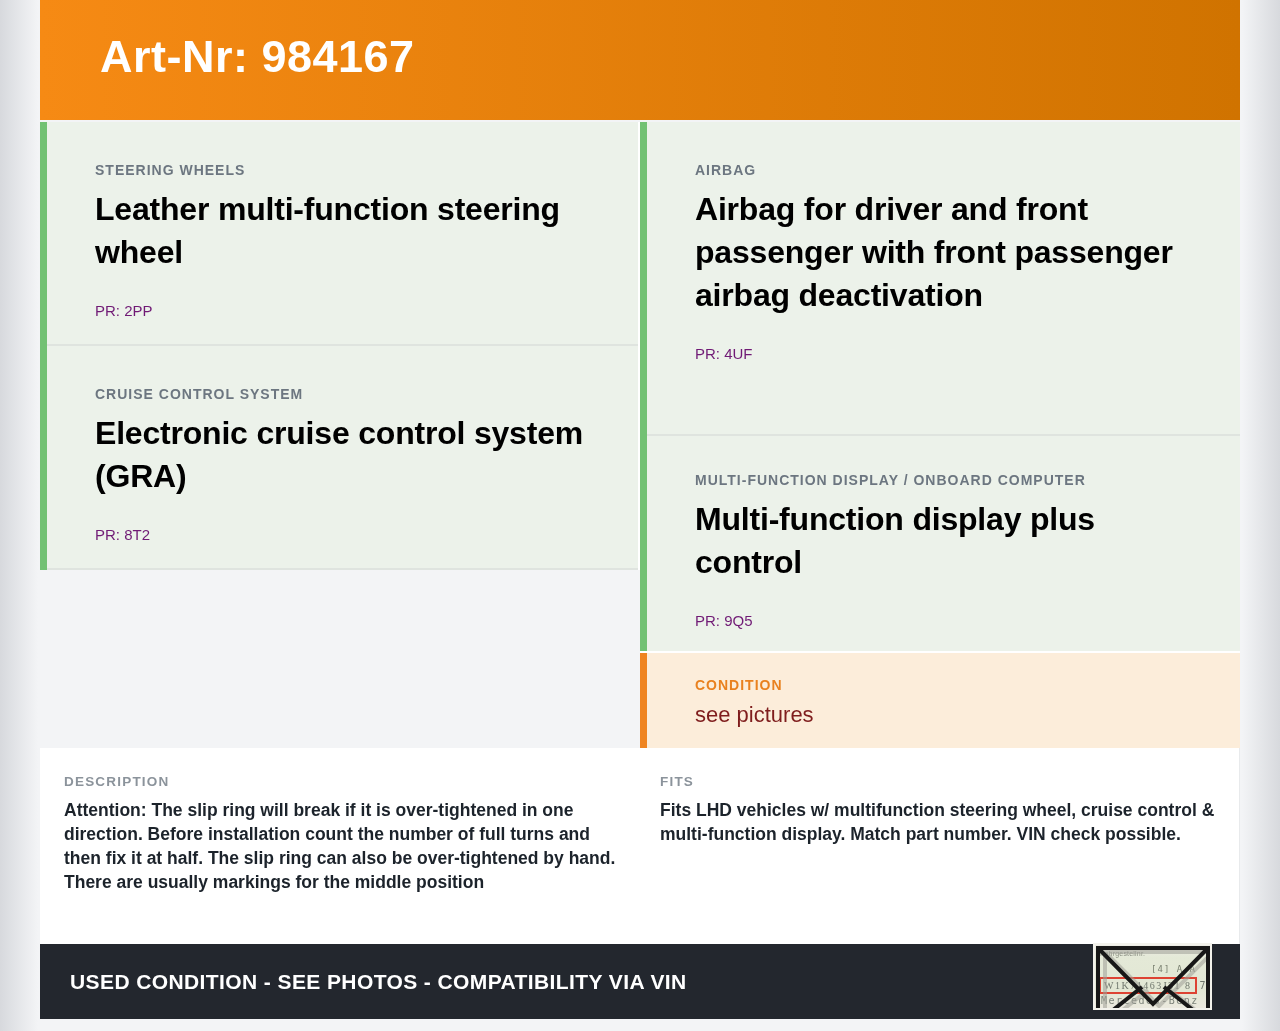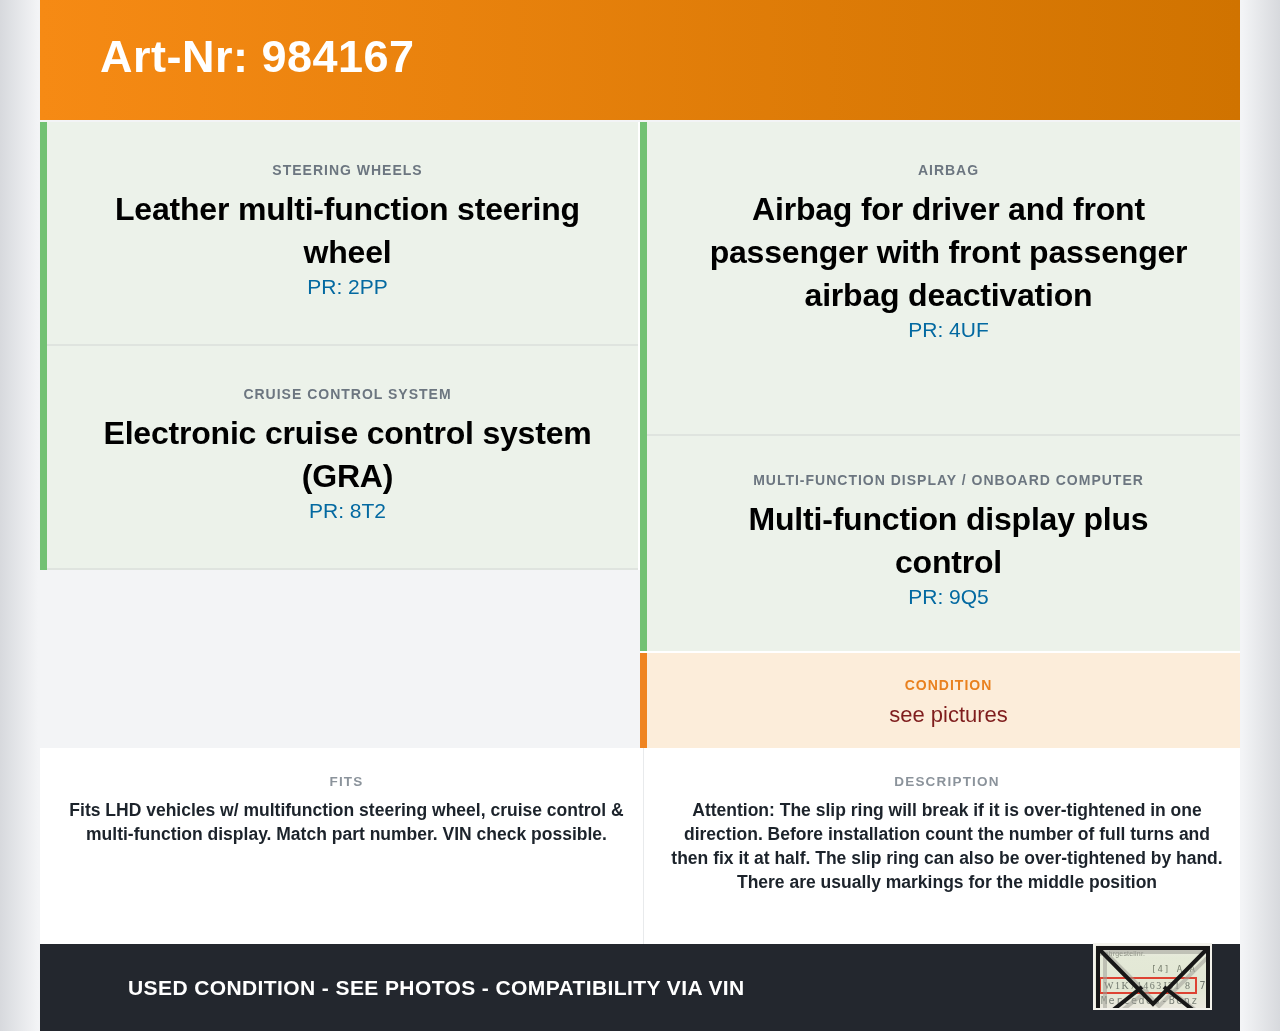--- a/index.html
+++ b/index.html
@@ -9,21 +9,20 @@
   }
   body {
     background: linear-gradient(to right,
       #d7d9dd 0px, #f3f4f6 38px,
       #f3f4f6 1242px, #d7d9dd 1280px);
   }
   .page {
     position: relative;
     width: 1200px; height: 1031px;
     margin: 0 40px;
-    text-align: center;
   }
   
   .hdr {
     height: 120px;
     background: linear-gradient(to right, #f68a14, #d07300);
     display: flex; align-items: center;
     padding: 0 0 6px 60px;
   }
   .hdr h1 {
     color: #ffffff; font-size: 45px; font-weight: 800;
@@ -47,22 +46,22 @@
   .cat {
     font-size: 14px; font-weight: 700; letter-spacing: 1px;
     color: #6c7680; text-transform: uppercase;
   }
   .title {
     margin-top: 10px;
     font-size: 32px; line-height: 43px; font-weight: 800;
     letter-spacing: -0.2px; color: #000000; max-width: 510px;
   }
   .pr {
-    margin-top: 1px;
-    font-size: 21px; color: #0369a1; font-weight: 500;
+    margin-top: 28px;
+    font-size: 15px; color: #701a75; font-weight: 500;
   }
   
   .condition {
     height: 95px;
     background: #fcedda;
     border-left: 7px solid #ef8420;
     padding: 24px 38px 0 48px;
   }
   .condition .cat { color: #e9811f; }
   .condition .val {
@@ -81,23 +80,23 @@
     font-size: 13.5px; font-weight: 700; letter-spacing: 1.2px;
     color: #8b939b; text-transform: uppercase;
   }
   .btext {
     margin-top: 9px;
     font-size: 17.5px; line-height: 24px; font-weight: 600;
     color: #1c232b;
   }
   
   .footer {
-    height: 87px; background: #23272e;
+    height: 75px; background: #23272e;
     display: flex; align-items: center;
-    padding-left: 88px;
+    padding-left: 30px;
   }
   .footer .banner {
     color: #ffffff; font-size: 21px; font-weight: 700;
     letter-spacing: 0.4px;
   }
   
   .vin-photo {
     position: absolute; left: 1053px; top: 943px;
     width: 119px; height: 67px;
     background: linear-gradient(180deg, #edece5 0%, #e4e9d7 20%, #e2e7d4 72%, #ebe9de 100%);
@@ -181,27 +180,27 @@
       <div class="gap2"></div>
       <section class="condition">
         <div class="cat">CONDITION</div>
         <div class="val">see pictures</div>
       </section>
     </div>
 
   </div>
 
   <div class="bottom">
+    <div class="bcol descr">
+      <div class="bcat">DESCRIPTION</div>
+      <p class="btext">Attention: The slip ring will break if it is over-tightened in one direction. Before installation count the number of full turns and then fix it at half. The slip ring can also be over-tightened by hand. There are usually markings for the middle position</p>
+    </div>
     <div class="bcol fits">
       <div class="bcat">FITS</div>
       <p class="btext">Fits LHD vehicles w/ multifunction steering wheel, cruise control &amp; multi-function display. Match part number. VIN check possible.</p>
-    </div>
-    <div class="bcol descr">
-      <div class="bcat">DESCRIPTION</div>
-      <p class="btext">Attention: The slip ring will break if it is over-tightened in one direction. Before installation count the number of full turns and then fix it at half. The slip ring can also be over-tightened by hand. There are usually markings for the middle position</p>
     </div>
   </div>
 
   <footer class="footer">
     <div class="banner">USED CONDITION - SEE PHOTOS - COMPATIBILITY VIA VIN</div>
   </footer>
 
   <div class="vin-photo">
     <span class="doc-label">Fahrgestellnr.</span>
     <span class="doc-code">[4] A A</span>

